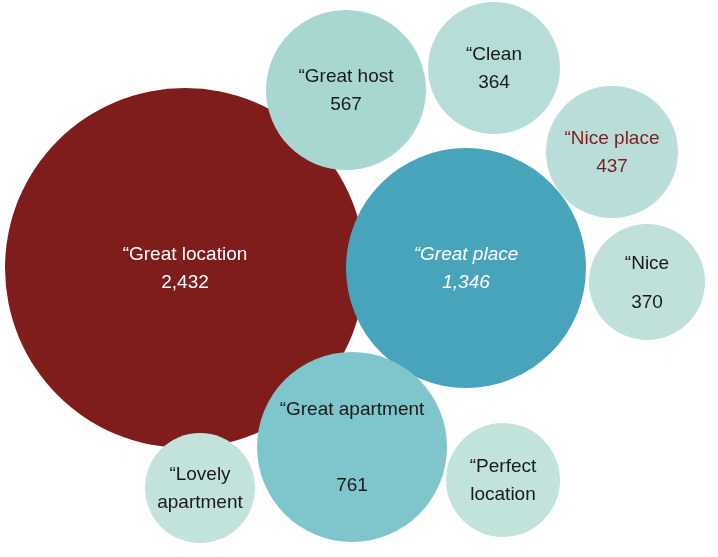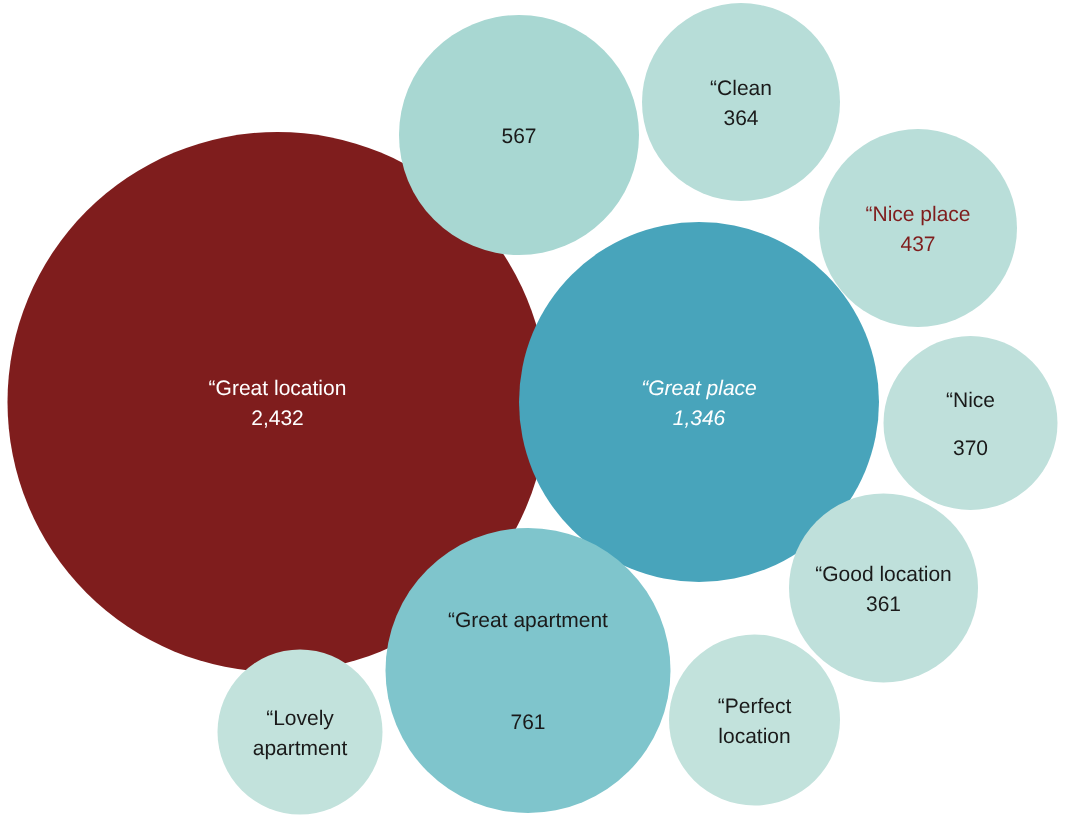--- a/index.html
+++ b/index.html
@@ -16,21 +16,21 @@
     overflow: hidden;
   }
   .bubble {
     position: absolute;
     border-radius: 50%;
     display: flex;
     flex-direction: column;
     align-items: center;
     justify-content: center;
     text-align: center;
-    font-size: 14px;
+    font-size: 19px;
     line-height: 1.45;
   }
   .bubble-label {
     padding: 0 12px;
     max-width: 100%;
     box-sizing: border-box;
   }
   .bubble-value {
     padding: 0 8px;
   }
@@ -45,37 +45,34 @@
     </div>
     <div class="bubble" style="left: 346px; top: 148px; width: 240px; height: 240px; background: rgb(72, 164, 187); color: rgb(255, 255, 255); font-style: italic;">
       <div class="bubble-label">“Great place</div>
       <div class="bubble-value">1,346</div>
     </div>
     <div class="bubble" style="left: 257px; top: 352px; width: 190px; height: 190px; background: rgb(127, 197, 204); color: rgb(26, 26, 26); gap: 48px;">
       <div class="bubble-label">“Great apartment</div>
       <div class="bubble-value">761</div>
     </div>
     <div class="bubble" style="left: 266px; top: 10px; width: 160px; height: 160px; background: rgb(168, 215, 210); color: rgb(26, 26, 26);">
+      <div class="bubble-label">“Great host</div>
       <div class="bubble-value">567</div>
     </div>
     <div class="bubble" style="left: 428px; top: 2px; width: 132px; height: 132px; background: rgb(183, 221, 216); color: rgb(26, 26, 26);">
       <div class="bubble-label">“Clean</div>
       <div class="bubble-value">364</div>
     </div>
     <div class="bubble" style="left: 546px; top: 86px; width: 132px; height: 132px; background: rgb(185, 222, 217); color: #7f1d1d;">
       <div class="bubble-label">“Nice place</div>
       <div class="bubble-value">437</div>
     </div>
     <div class="bubble" style="left: 589px; top: 224px; width: 116px; height: 116px; background: rgb(191, 224, 219); color: rgb(26, 26, 26); gap: 11px;">
       <div class="bubble-label">“Nice</div>
       <div class="bubble-value">370</div>
     </div>
-    <div class="bubble" style="left: 526px; top: 329px; width: 126px; height: 126px; background: rgb(191, 224, 219); color: rgb(26, 26, 26);">
-      <div class="bubble-label">“Good location</div>
-      <div class="bubble-value">361</div>
-    </div>
     <div class="bubble" style="left: 446px; top: 423px; width: 114px; height: 114px; background: rgb(194, 226, 220); color: rgb(26, 26, 26);">
       <div class="bubble-label">“Perfect location</div>
     </div>
     <div class="bubble" style="left: 145px; top: 433px; width: 110px; height: 110px; background: rgb(194, 226, 220); color: rgb(26, 26, 26);">
       <div class="bubble-label">“Lovely apartment</div>
     </div>
   </div>
 
 </body></html>

